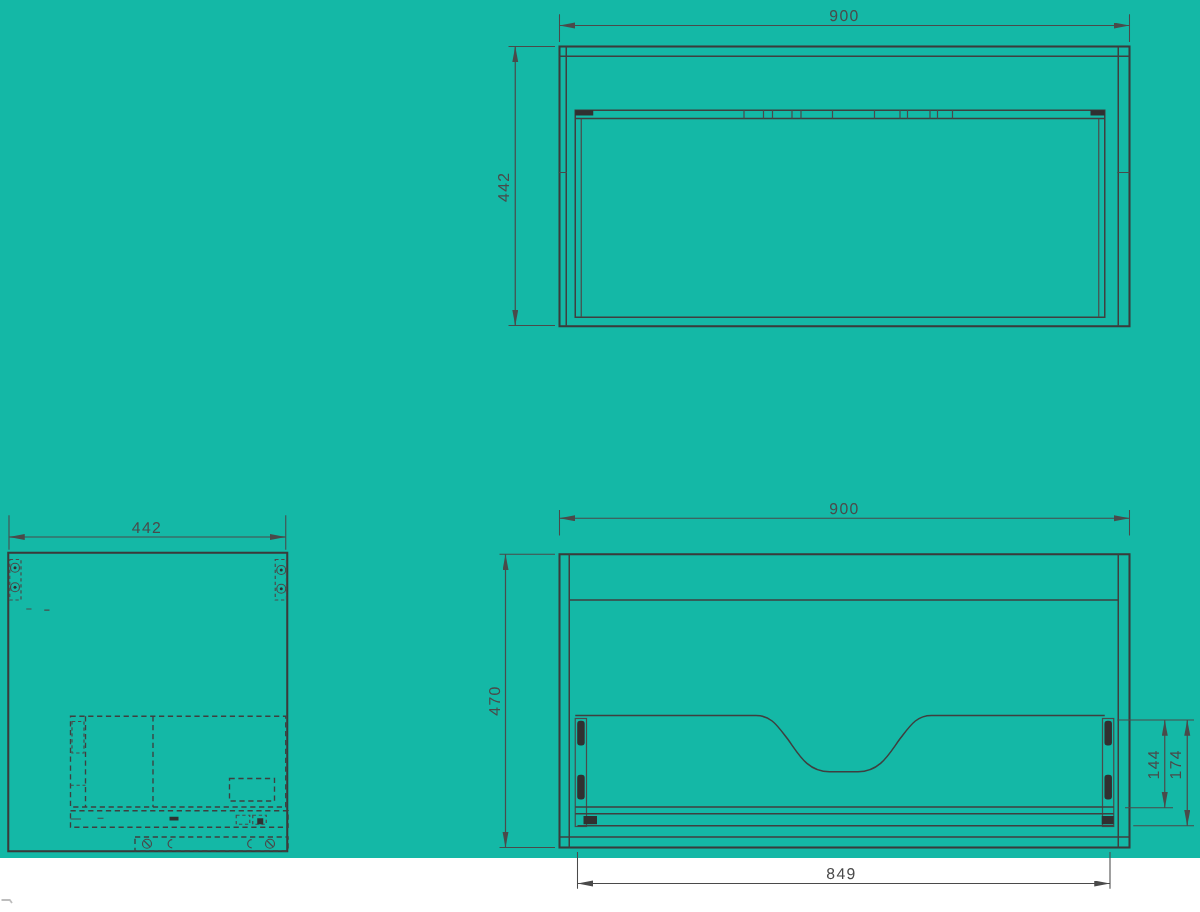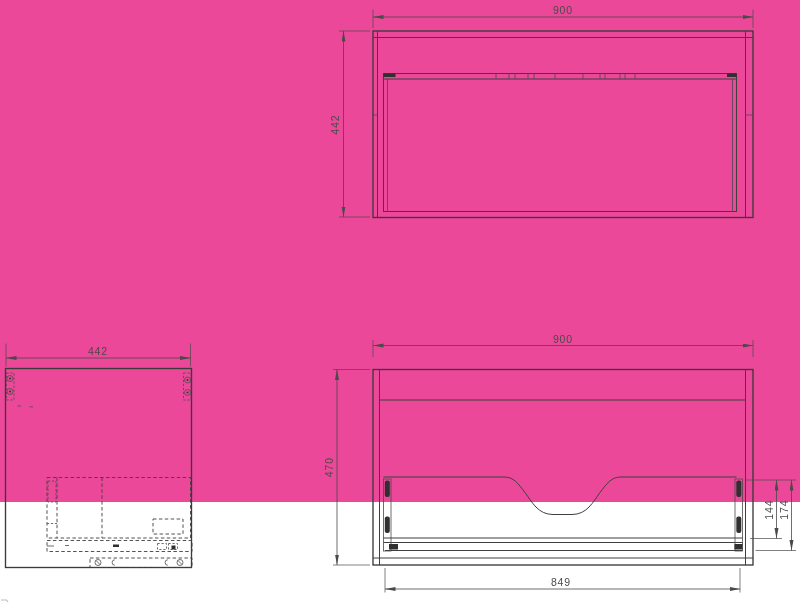--- a/index.html
+++ b/index.html
@@ -1,17 +1,17 @@
 <!DOCTYPE html>
 <html><head>
 <meta charset="utf-8">
 <style>
   html,body{margin:0;padding:0;background:#ffffff;}
   body{width:800px;height:608px;overflow:hidden;}
-  .page{position:relative;width:800px;height:502px;background:#ec4899;}
+  .page{position:relative;width:800px;height:572px;background:#14b8a6;}
   svg{display:block;}
   .ln{stroke:#3f3f3f;stroke-width:1;fill:none;}
   .ln2{stroke:#3a3a3a;stroke-width:1.35;fill:none;}
   .thin{stroke:#4a4a4a;stroke-width:.8;fill:none;}
   .dsh{stroke:#3f3f3f;stroke-width:.9;fill:none;stroke-dasharray:3.5 2.4;}
   .dsh2{stroke:#4a4a4a;stroke-width:.8;fill:none;stroke-dasharray:2.2 1.8;}
   .dim{stroke:#4a4a4a;stroke-width:.8;fill:none;}
   .ext{stroke:#4a4a4a;stroke-width:.7;fill:none;}
   .fillc{fill:#303030;stroke:none;}
   .dimtxt{font-family:"Liberation Sans",sans-serif;font-size:10.5px;fill:#4a4a4a;letter-spacing:.9px;text-anchor:middle;}

